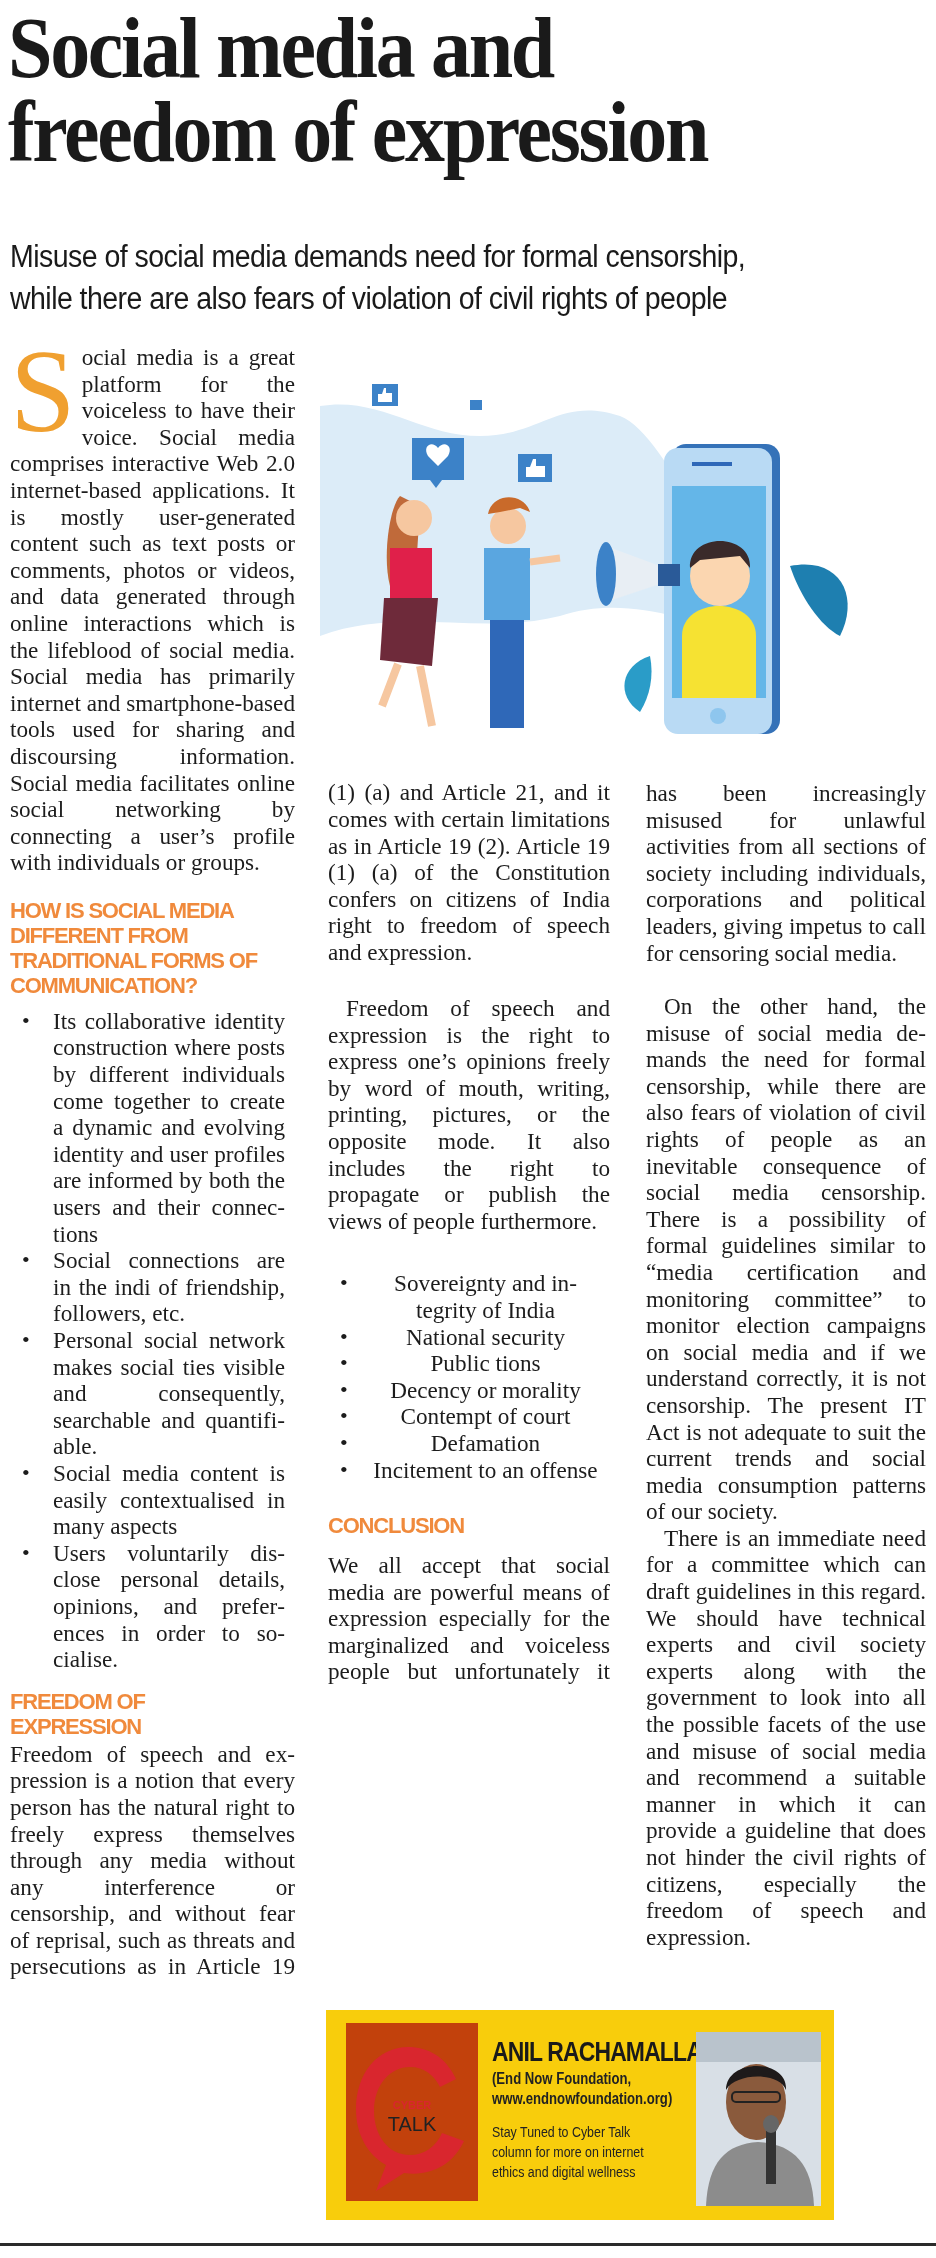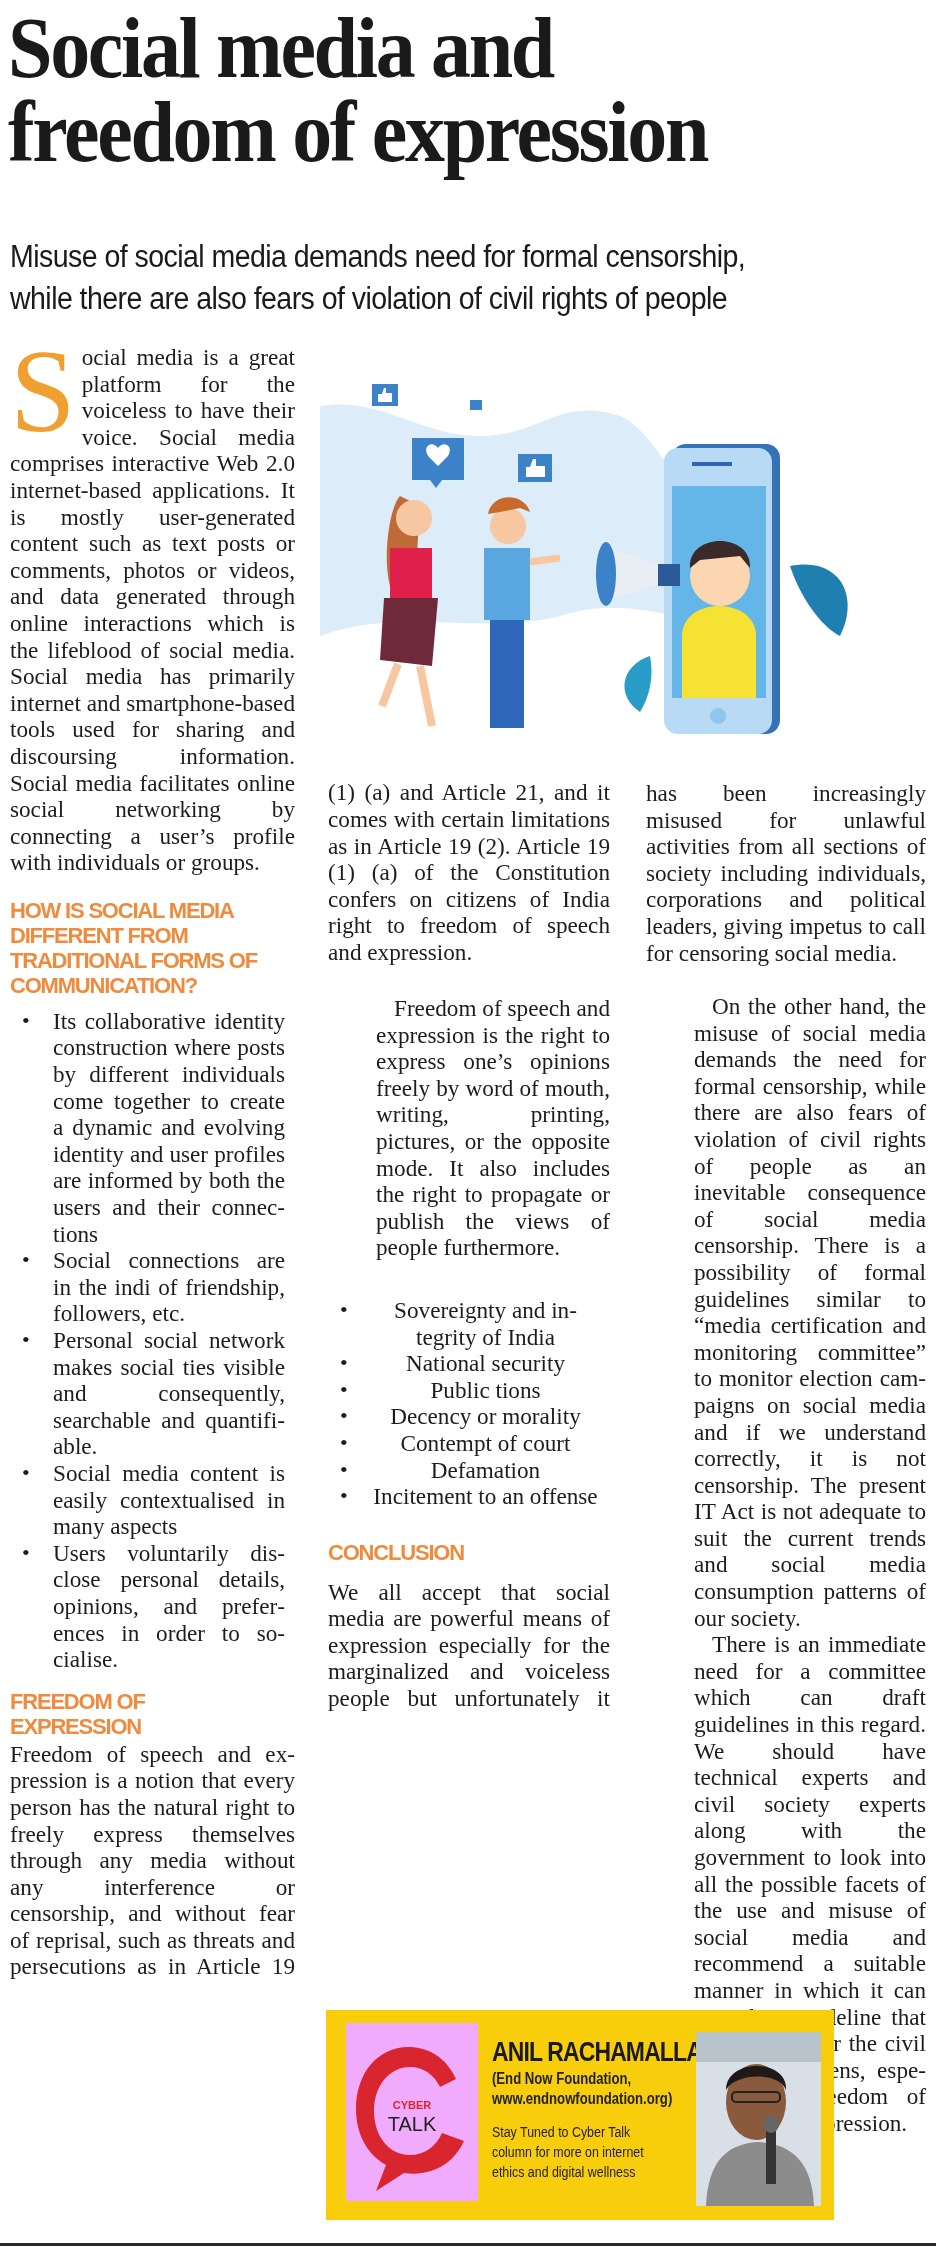--- a/index.html
+++ b/index.html
@@ -19,21 +19,21 @@
     color: #1a1a1a; transform: scaleX(0.92); transform-origin: left top; letter-spacing: -0.6px;
   }
   .deck .line { display: block; white-space: nowrap; }
 
   .col {
     position: absolute; font-family: "Liberation Serif", serif;
     font-size: 23.2px; line-height: 26.6px; text-align: justify; hyphens: manual;
     color: #1c1c1c;
   }
   .col p { margin: 0; }
-  .col p.indent { text-indent: 18px; margin-left: 48px; }
+  .col p.indent { text-indent: 18px; }
   #col1 { left: 10px; top: 344px; width: 285px; }
   #col2 { left: 328px; top: 780px; width: 282px; }
   #col3 { left: 646px; top: 780px; width: 280px; }
 
   .dropcap {
     float: left; font-family: "Liberation Serif", serif; color: #f0a030;
     font-size: 118px; line-height: 92px; height: 96px; margin: 2px 6px 0 0;
   }
   .section-head {
     font-family: "Liberation Sans", sans-serif; font-weight: bold; color: #f08a3c;
@@ -51,21 +51,21 @@
 
   .illustration {
     position: absolute; left: 320px; top: 336px; width: 616px; height: 404px;
   }
 
   .cyber-box {
     position: absolute; left: 326px; top: 2010px; width: 508px; height: 210px;
     background: #f8cd0c;
   }
   .cyber-logo {
-    position: absolute; left: 346px; top: 2023px; width: 132px; height: 178px; background: #f0abfc;
+    position: absolute; left: 346px; top: 2023px; width: 132px; height: 178px; background: #c2410c;
   }
   .author-name {
     position: absolute; left: 492px; top: 2037px; font-family: "Liberation Sans", sans-serif;
     font-weight: bold; font-size: 27px; letter-spacing: -1px; color: #1a1a1a;
     transform: scaleX(0.85); transform-origin: left top; white-space: nowrap;
   }
   .author-org {
     position: absolute; left: 492px; top: 2069px; font-family: "Liberation Sans", sans-serif;
     font-weight: bold; font-size: 16px; line-height: 20px; color: #222;
     transform: scaleX(0.82); transform-origin: left top; white-space: nowrap;

